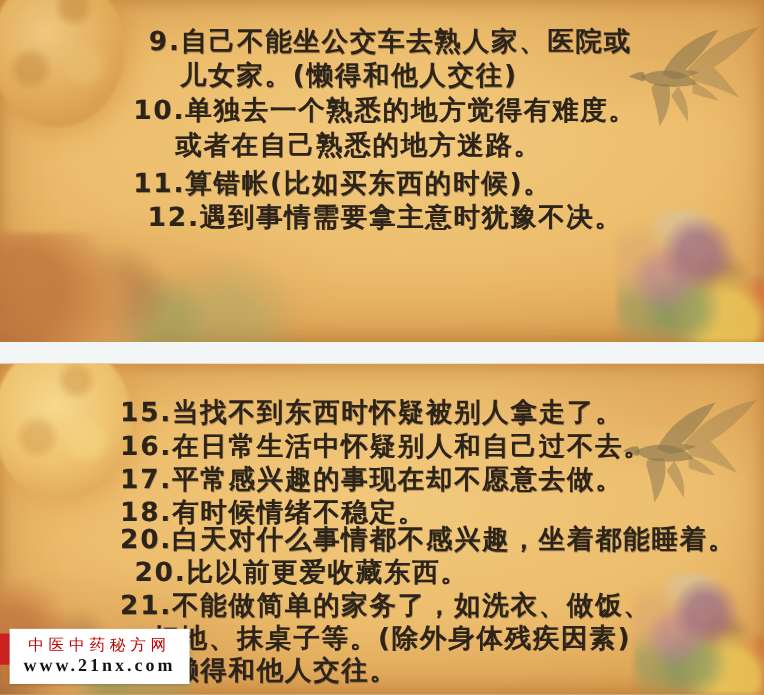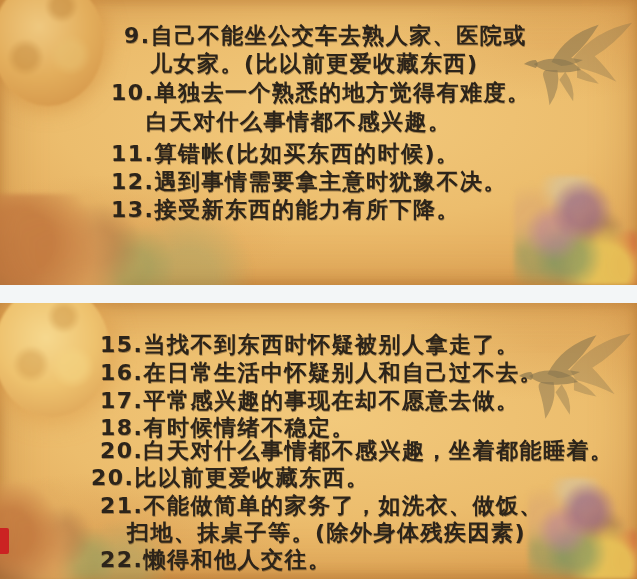--- a/index.html
+++ b/index.html
@@ -117,26 +117,25 @@
         <path d="M36 56 Q40 74 28 92 Q26 76 22 64 Q20 58 24 56 Z" opacity="0.52"></path>
         <path d="M44 58 Q54 72 52 88 Q44 76 38 66 Z" opacity="0.42"></path>
         <path d="M56 54 Q70 60 78 70 Q66 68 56 64 Z" opacity="0.38"></path>
       </g>
     </svg>
 
     <div class="flowers fl-left fl-left-top"></div>
     <div class="flowers fl-right fl-right-top"></div>
 
     <div class="line" style="left:124px;top:23px">9.自己不能坐公交车去熟人家、医院或</div>
-    <div class="line" style="left:150px;top:51px">儿女家。(比以前更爱收藏东西)</div>
+    <div class="line" style="left:150px;top:51px">儿女家。(懒得和他人交往)</div>
     <div class="line" style="left:111px;top:80px">10.单独去一个熟悉的地方觉得有难度。</div>
-    <div class="line" style="left:146px;top:109px">白天对什么事情都不感兴趣。</div>
+    <div class="line" style="left:146px;top:109px">或者在自己熟悉的地方迷路。</div>
     <div class="line" style="left:111px;top:141px">11.算错帐(比如买东西的时候)。</div>
-    <div class="line" style="left:111px;top:169px">12.遇到事情需要拿主意时犹豫不决。</div>
-    <div class="line" style="left:111px;top:197px">13.接受新东西的能力有所下降。</div>
+    <div class="line" style="left:123px;top:169px">12.遇到事情需要拿主意时犹豫不决。</div>
   </section>
 
   <div class="gap"></div>
 
   <section class="panel panel-bottom">
     <div class="moon moon-bottom"></div>
 
     <svg class="bird bird-bottom" viewBox="0 0 120 100">
       <g fill="#786a4a">
         <path d="M52 44 Q74 16 112 8 Q94 30 74 42 Q84 52 96 68 Q76 58 58 54 Z" opacity="0.36"></path>
@@ -150,21 +149,25 @@
     </svg>
 
     <div class="flowers fl-left fl-left-bottom"></div>
     <div class="flowers fl-right fl-right-bottom"></div>
 
     <div class="line" style="left:100px;top:29px">15.当找不到东西时怀疑被别人拿走了。</div>
     <div class="line" style="left:100px;top:57px">16.在日常生活中怀疑别人和自己过不去。</div>
     <div class="line" style="left:100px;top:85px">17.平常感兴趣的事现在却不愿意去做。</div>
     <div class="line" style="left:100px;top:112px">18.有时候情绪不稳定。</div>
     <div class="line" style="left:100px;top:135px">20.白天对什么事情都不感兴趣，坐着都能睡着。</div>
-    <div class="line" style="left:91px;top:162px">20.比以前更爱收藏东西。</div>
+    <div class="line" style="left:112px;top:162px">20.比以前更爱收藏东西。</div>
     <div class="line" style="left:100px;top:190px">21.不能做简单的家务了，如洗衣、做饭、</div>
     <div class="line" style="left:127px;top:217px">扫地、抹桌子等。(除外身体残疾因素)</div>
     <div class="line" style="left:100px;top:244px">22.懒得和他人交往。</div>
 
     <div class="red-tab"></div>
+    <div class="watermark">
+      <div class="wm-name">中医中药秘方网</div>
+      <div class="wm-url">www.21nx.com</div>
+    </div>
   </section>
 
 </div>
 
 </body></html>

